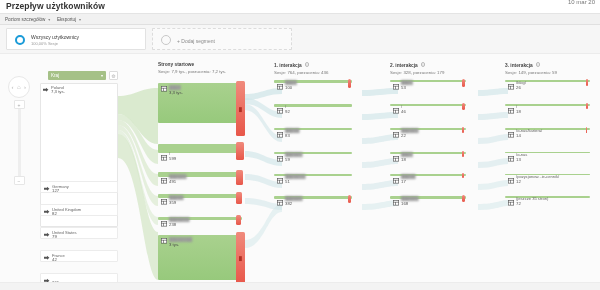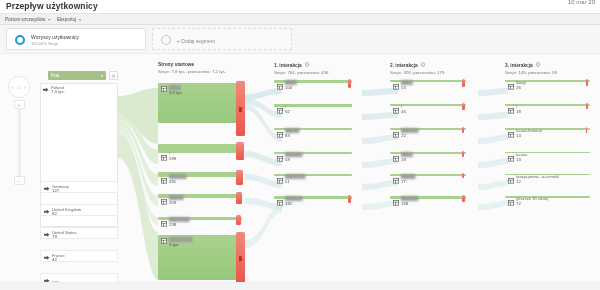--- a/index.html
+++ b/index.html
@@ -133,21 +133,21 @@
   
   .botband {
     position:absolute; left:0; top:228px; width:600px; height:9px; background:#f3f3f3;
     border-top:1px solid #ececec;
   }
 </style>
 </head>
 <body>
 
 <div class="hdr">
-  <div class="hdr-title">Przepływ użytkownicy</div>
+  <div class="hdr-title">Przepływ użytkowników</div>
   <div class="hdr-date">10 mar 20</div>
 </div>
 
 <div class="toolbar">
   <div class="tb-item tb-1">
     <span>Poziom szczegółów</span>
     <span class="cav">▾</span>
   </div>
   <div class="tb-item tb-2">
     <span>Eksportuj</span>

